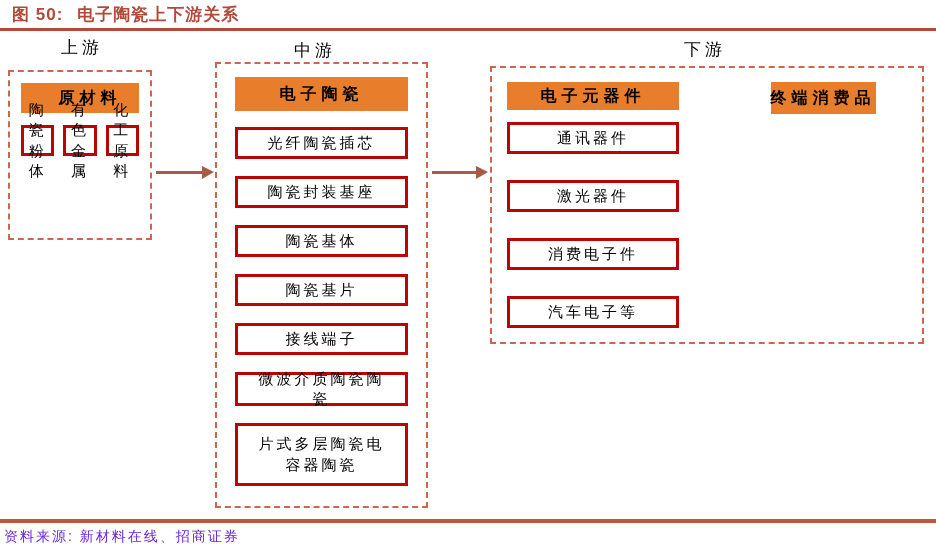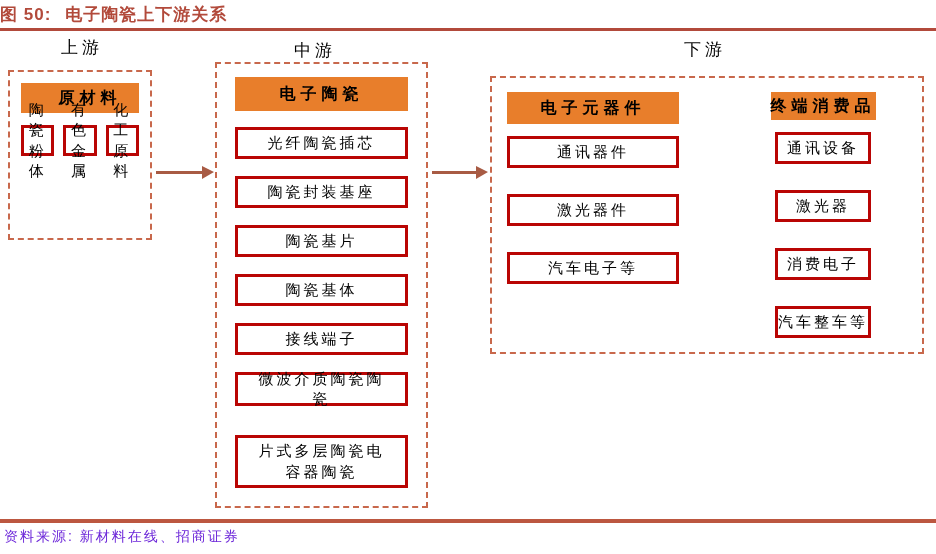--- a/index.html
+++ b/index.html
@@ -4,21 +4,21 @@
 <style>
   html,body { margin:0; padding:0; }
   body {
     width:936px; height:554px; position:relative; background:#ffffff;
     font-family:"Liberation Sans", sans-serif; color:#111;
     overflow:hidden;
   }
   .abs { position:absolute; }
 
   
-  .fig-title { top:3px; left:0; font-size:17px; font-weight:bold; color:#B24A3B; letter-spacing:1px; }
+  .fig-title { top:3px; left:12px; font-size:17px; font-weight:bold; color:#B24A3B; letter-spacing:1px; }
   .fig-title .fig-label { margin-right:14px; }
   .title-rule { top:28px; left:0; width:936px; height:3px; background:#B24A3B; }
 
   
   .stage-label { font-size:17px; color:#000; text-align:center; width:70px; letter-spacing:4px; }
 
   
   .group { border:2px dashed #C8684C; box-sizing:border-box; }
 
   
@@ -39,24 +39,24 @@
   #upstream .hdr { height:30px; margin-bottom:12px;padding-left:20px; }
   #upstream .items { display:flex; flex-direction:row; gap:9px; }
   #upstream .item { height:31px; }
 
   
   #midstream { left:215px; top:62px; width:213px; height:446px; padding:13px 18px; display:flex; flex-direction:column; }
   #midstream .hdr { height:34px; margin-bottom:16px; }
   #midstream .items { display:flex; flex-direction:column; gap:17px; }
   #midstream .item { height:32px; }
   #midstream .item.tall  { height:34px; }
-  #midstream .item.tall2 { height:53px;margin-top:12px; }
+  #midstream .item.tall2 { height:63px; }
 
   
-  #downstream { left:490px; top:76px; width:434px; height:278px; padding:14px 15px; display:flex; justify-content:space-between; }
+  #downstream { left:490px; top:66px; width:434px; height:278px; padding:14px 15px; display:flex; justify-content:space-between; }
   .ds-col { display:flex; flex-direction:column; width:172px; }
   .ds-col .hdr { height:32px; margin-bottom:12px; }
   .ds-col .items { display:flex; flex-direction:column; gap:26px; }
   .ds-col .item { height:32px; }
 
   
   .arrow { height:3px; background:#A85B44; }
   .arrow::after {
     content:""; position:absolute; right:-11px; top:-5px;
     border-left:12px solid #A85B44; border-top:6px solid transparent; border-bottom:7px solid transparent;
@@ -89,46 +89,41 @@
   </div>
 </div>
 
 <div id="arrow-1" class="abs arrow"></div>
 
 <div id="midstream" class="abs group">
   <div class="hdr">电子陶瓷</div>
   <div class="items">
     <div class="item">光纤陶瓷插芯</div>
     <div class="item">陶瓷封装基座</div>
+    <div class="item">陶瓷基体</div>
     <div class="item">陶瓷基片</div>
-    <div class="item">陶瓷基体</div>
     <div class="item">接线端子</div>
     <div class="item tall">微波介质陶瓷陶
 瓷</div>
     <div class="item tall2">片式多层陶瓷电
 容器陶瓷</div>
   </div>
 </div>
 
 <div id="arrow-2" class="abs arrow"></div>
 
 <div id="downstream" class="abs group">
   <div class="ds-col">
     <div class="hdr">电子元器件</div>
     <div class="items">
       <div class="item">通讯器件</div>
       <div class="item">激光器件</div>
+      <div class="item">消费电子件</div>
       <div class="item">汽车电子等</div>
     </div>
   </div>
   <div class="ds-col" style="width:168px;align-items:center;">
     <div class="hdr">终端消费品</div>
-    <div class="items">
-      <div class="item">通讯设备</div>
-      <div class="item">激光器</div>
-      <div class="item">消费电子</div>
-      <div class="item">汽车整车等</div>
-    </div>
   </div>
 </div>
 
 <div class="abs footer-rule"></div>
 <div class="abs source-line">资料来源: 新材料在线、招商证券</div>
 
 </body></html>

